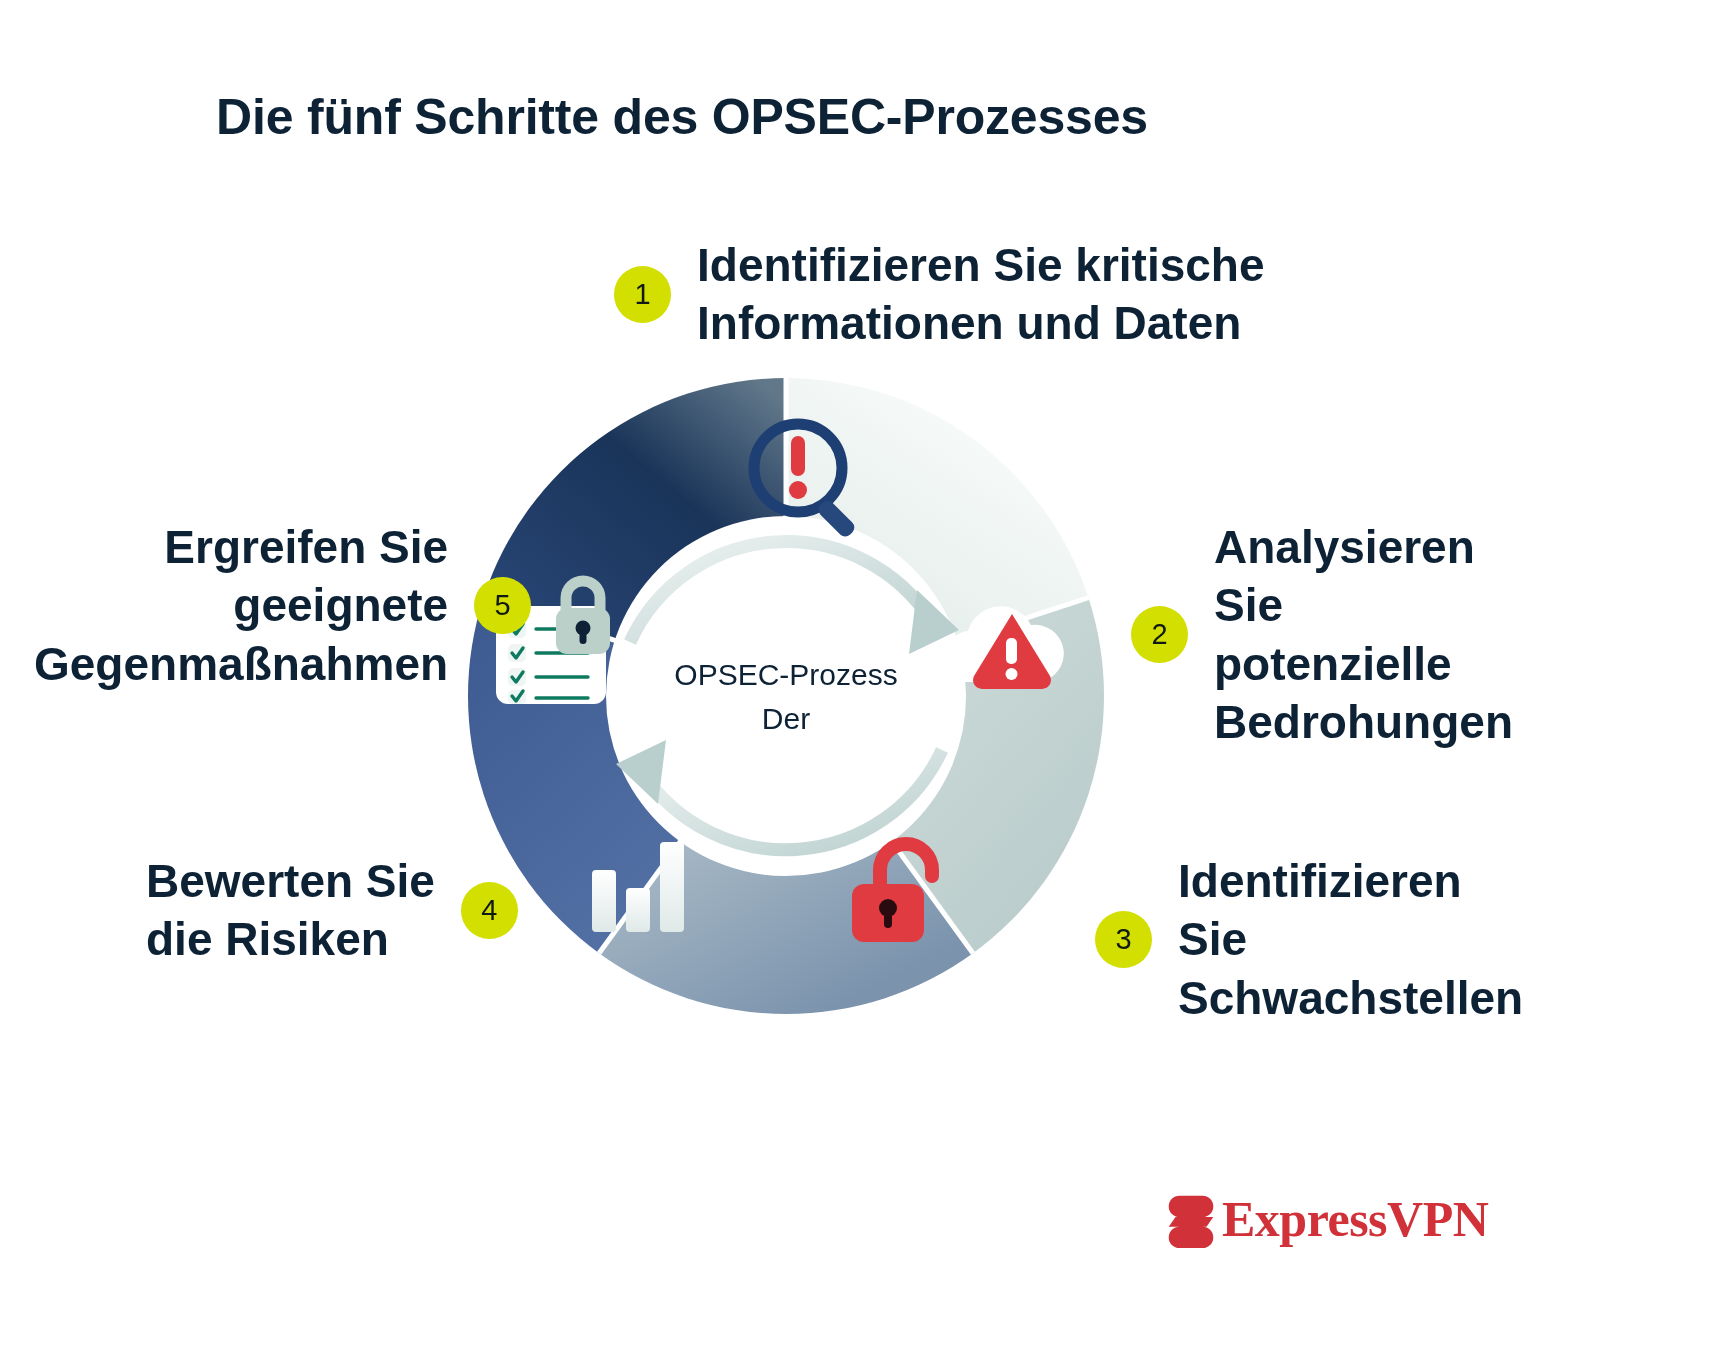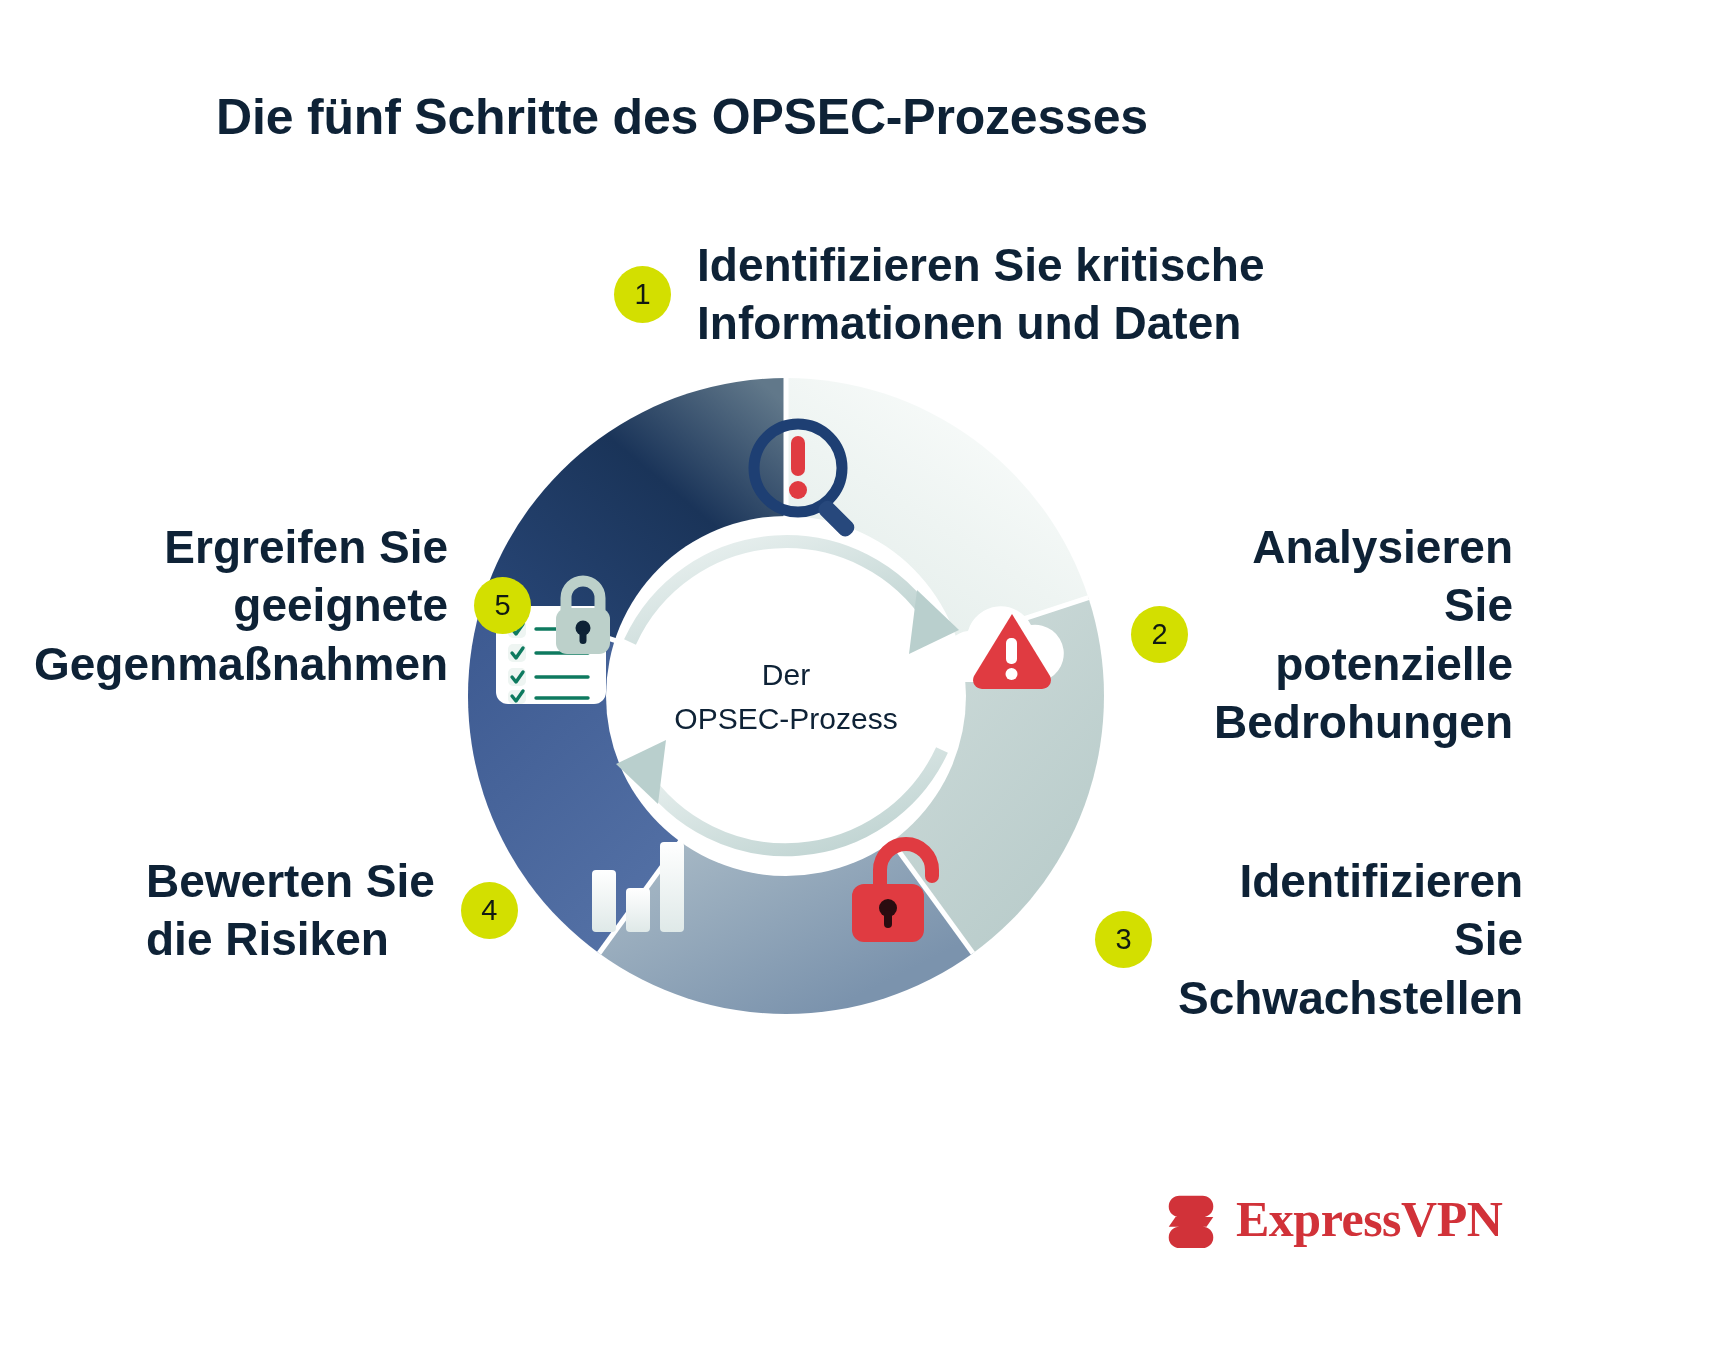--- a/index.html
+++ b/index.html
@@ -63,39 +63,39 @@
     display:flex;align-items:center;justify-content:center;
     line-height:1;
   }
   .step-text{
     font-size:46px;
     font-weight:700;
     line-height:1.27;
     color:#0e2236;
     white-space:pre-line;
   }
-  .step.right .step-text{text-align:right;}
+  .step.right .step-text{text-align:left;}
   .step.left{flex-direction:row;}
   .step.left .step-text{text-align:right;}
 
   
   #step-1{ left:614px; top:236px; }
   #step-1 .step-text{text-align:left;}
   #step-2{ left:1131px; top:518px; }
   #step-3{ left:1095px; top:852px; }
   #step-4{ left:146px; top:852px; }
   #step-4 .step-text{text-align:left;}
   #step-5{ left:20px; top:518px;margin-left:14px; }
   #step-5 .step-text{text-align:right;}
 
   
   .logo{
     position:absolute;
     left:1160px;top:1188px;
-    display:flex;align-items:center;gap:14px;
+    display:flex;align-items:center;
   }
   .logo-mark{width:62px;height:62px;display:block;}
   .logo-text{
     font-family:"Liberation Serif","DejaVu Serif",serif;
     font-size:50px;
     font-weight:700;
     color:#d13239;
     line-height:1;
     letter-spacing:-0.5px;
   }
@@ -228,22 +228,22 @@
         <g>
           <path d="M74 38 V26 a17 17 0 0 1 34 0 v12" fill="none" stroke="#bcd0ca" stroke-width="11"></path>
           <rect x="64" y="36" width="54" height="46" rx="11" fill="#bcd0ca"></rect>
           <circle cx="91" cy="56" r="7.5" fill="#0e2236"></circle>
           <rect x="87.5" y="58" width="7" height="14" rx="3.5" fill="#0e2236"></rect>
         </g>
       </g>
     </svg>
 
     <div class="center-text">
+      <div>OPSEC-Prozess</div>
       <div>Der</div>
-      <div>OPSEC-Prozess</div>
     </div>
   </div>
 
   <div class="step right" id="step-1">
     <div class="badge">1</div>
     <div class="step-text">Identifizieren Sie kritische
 Informationen und Daten</div>
   </div>
 
   <div class="step right" id="step-2">

